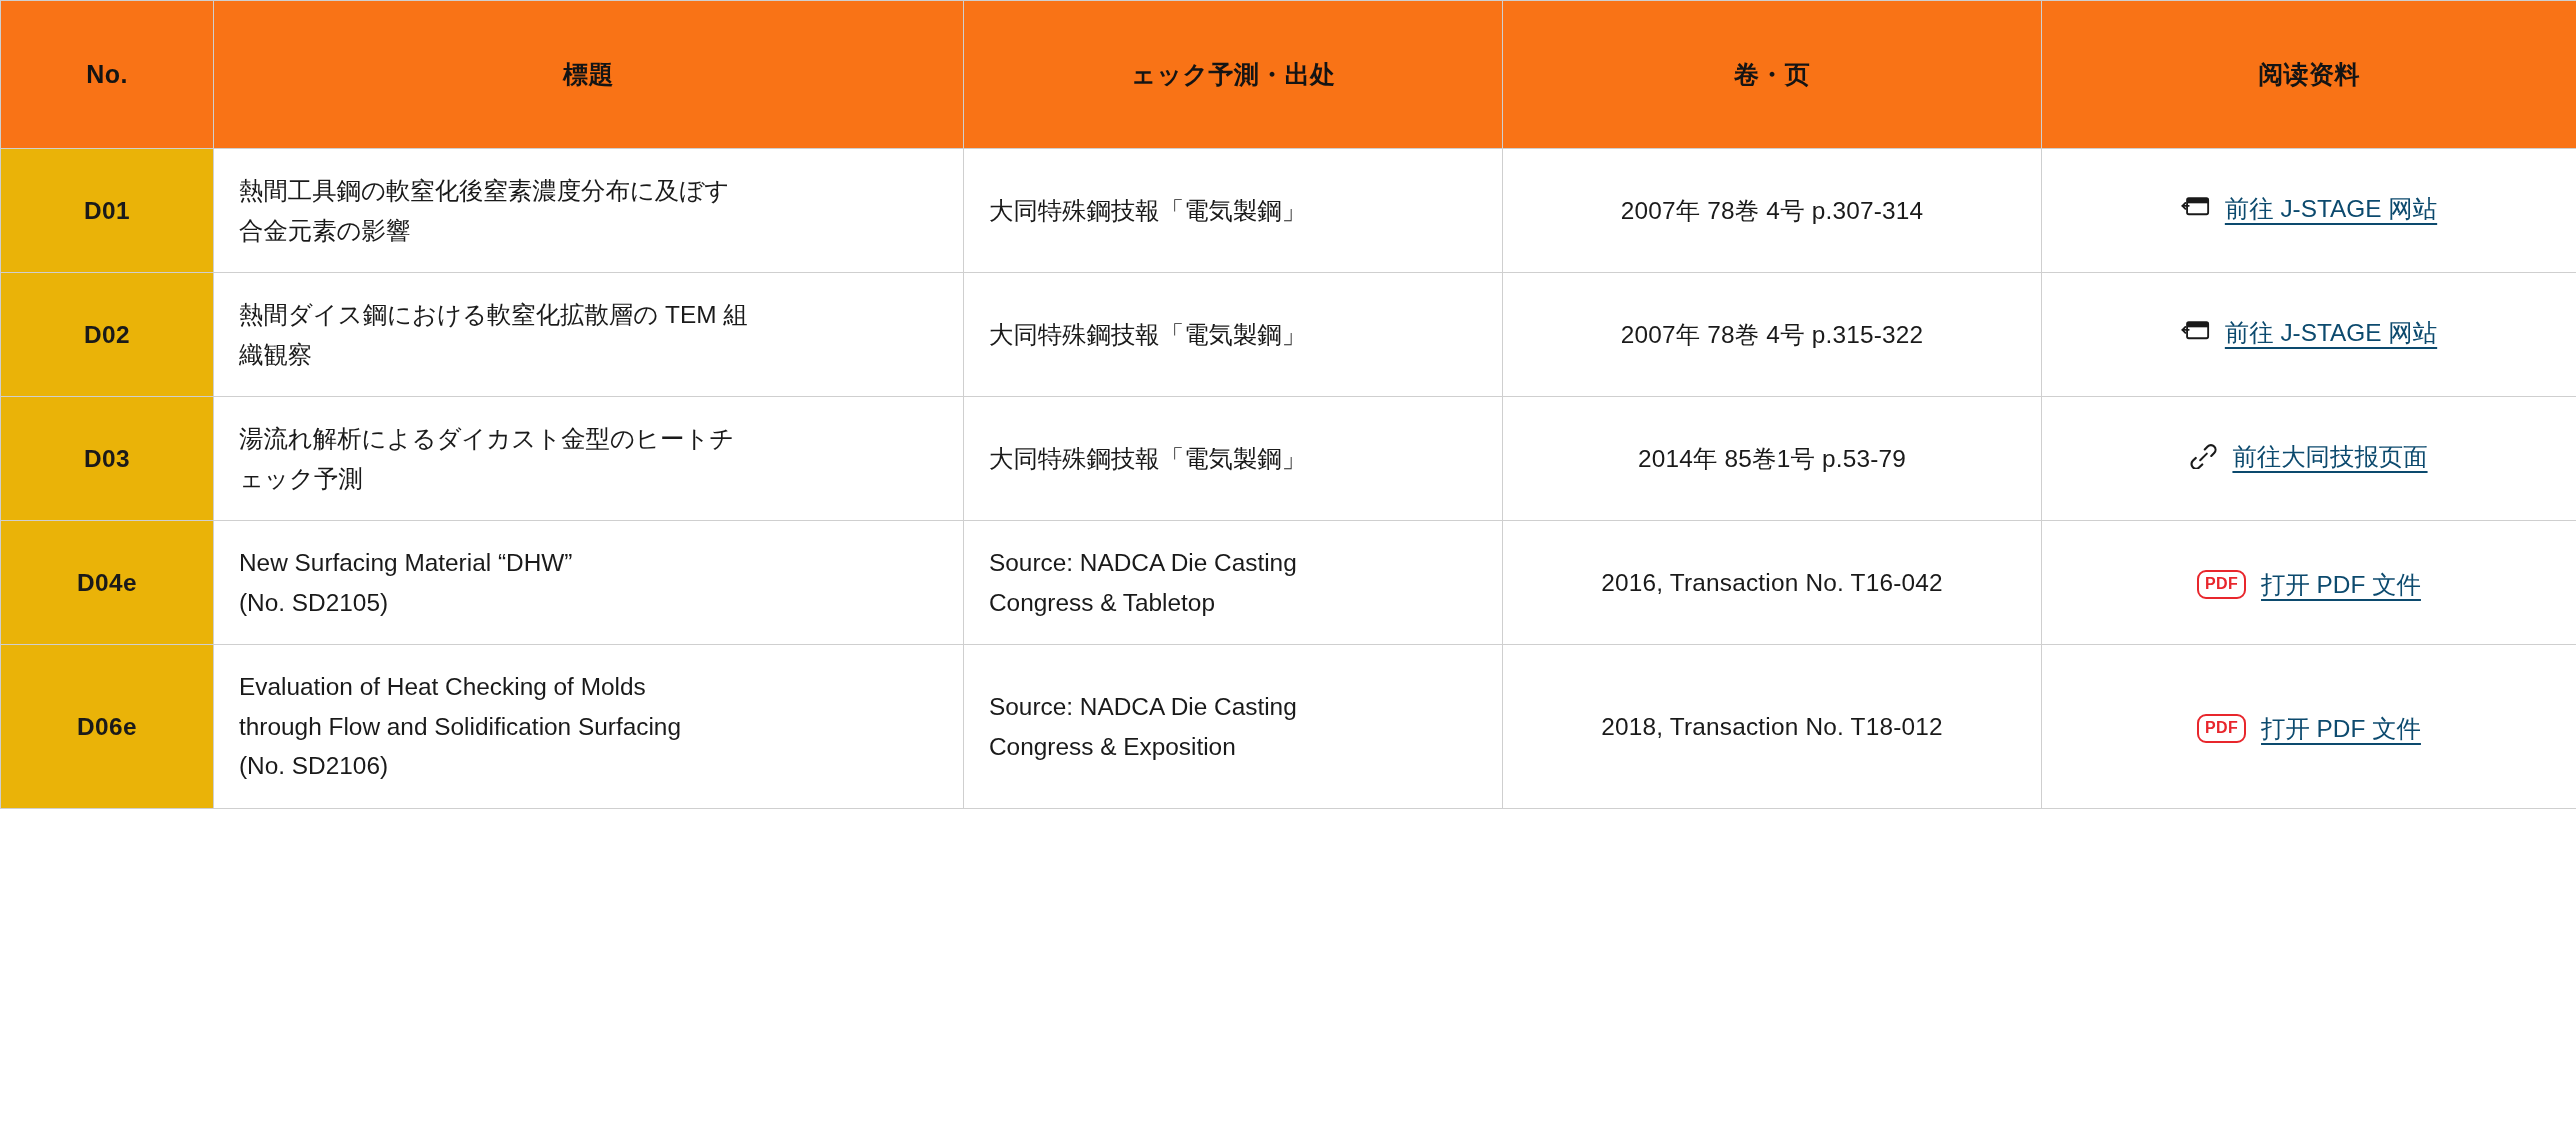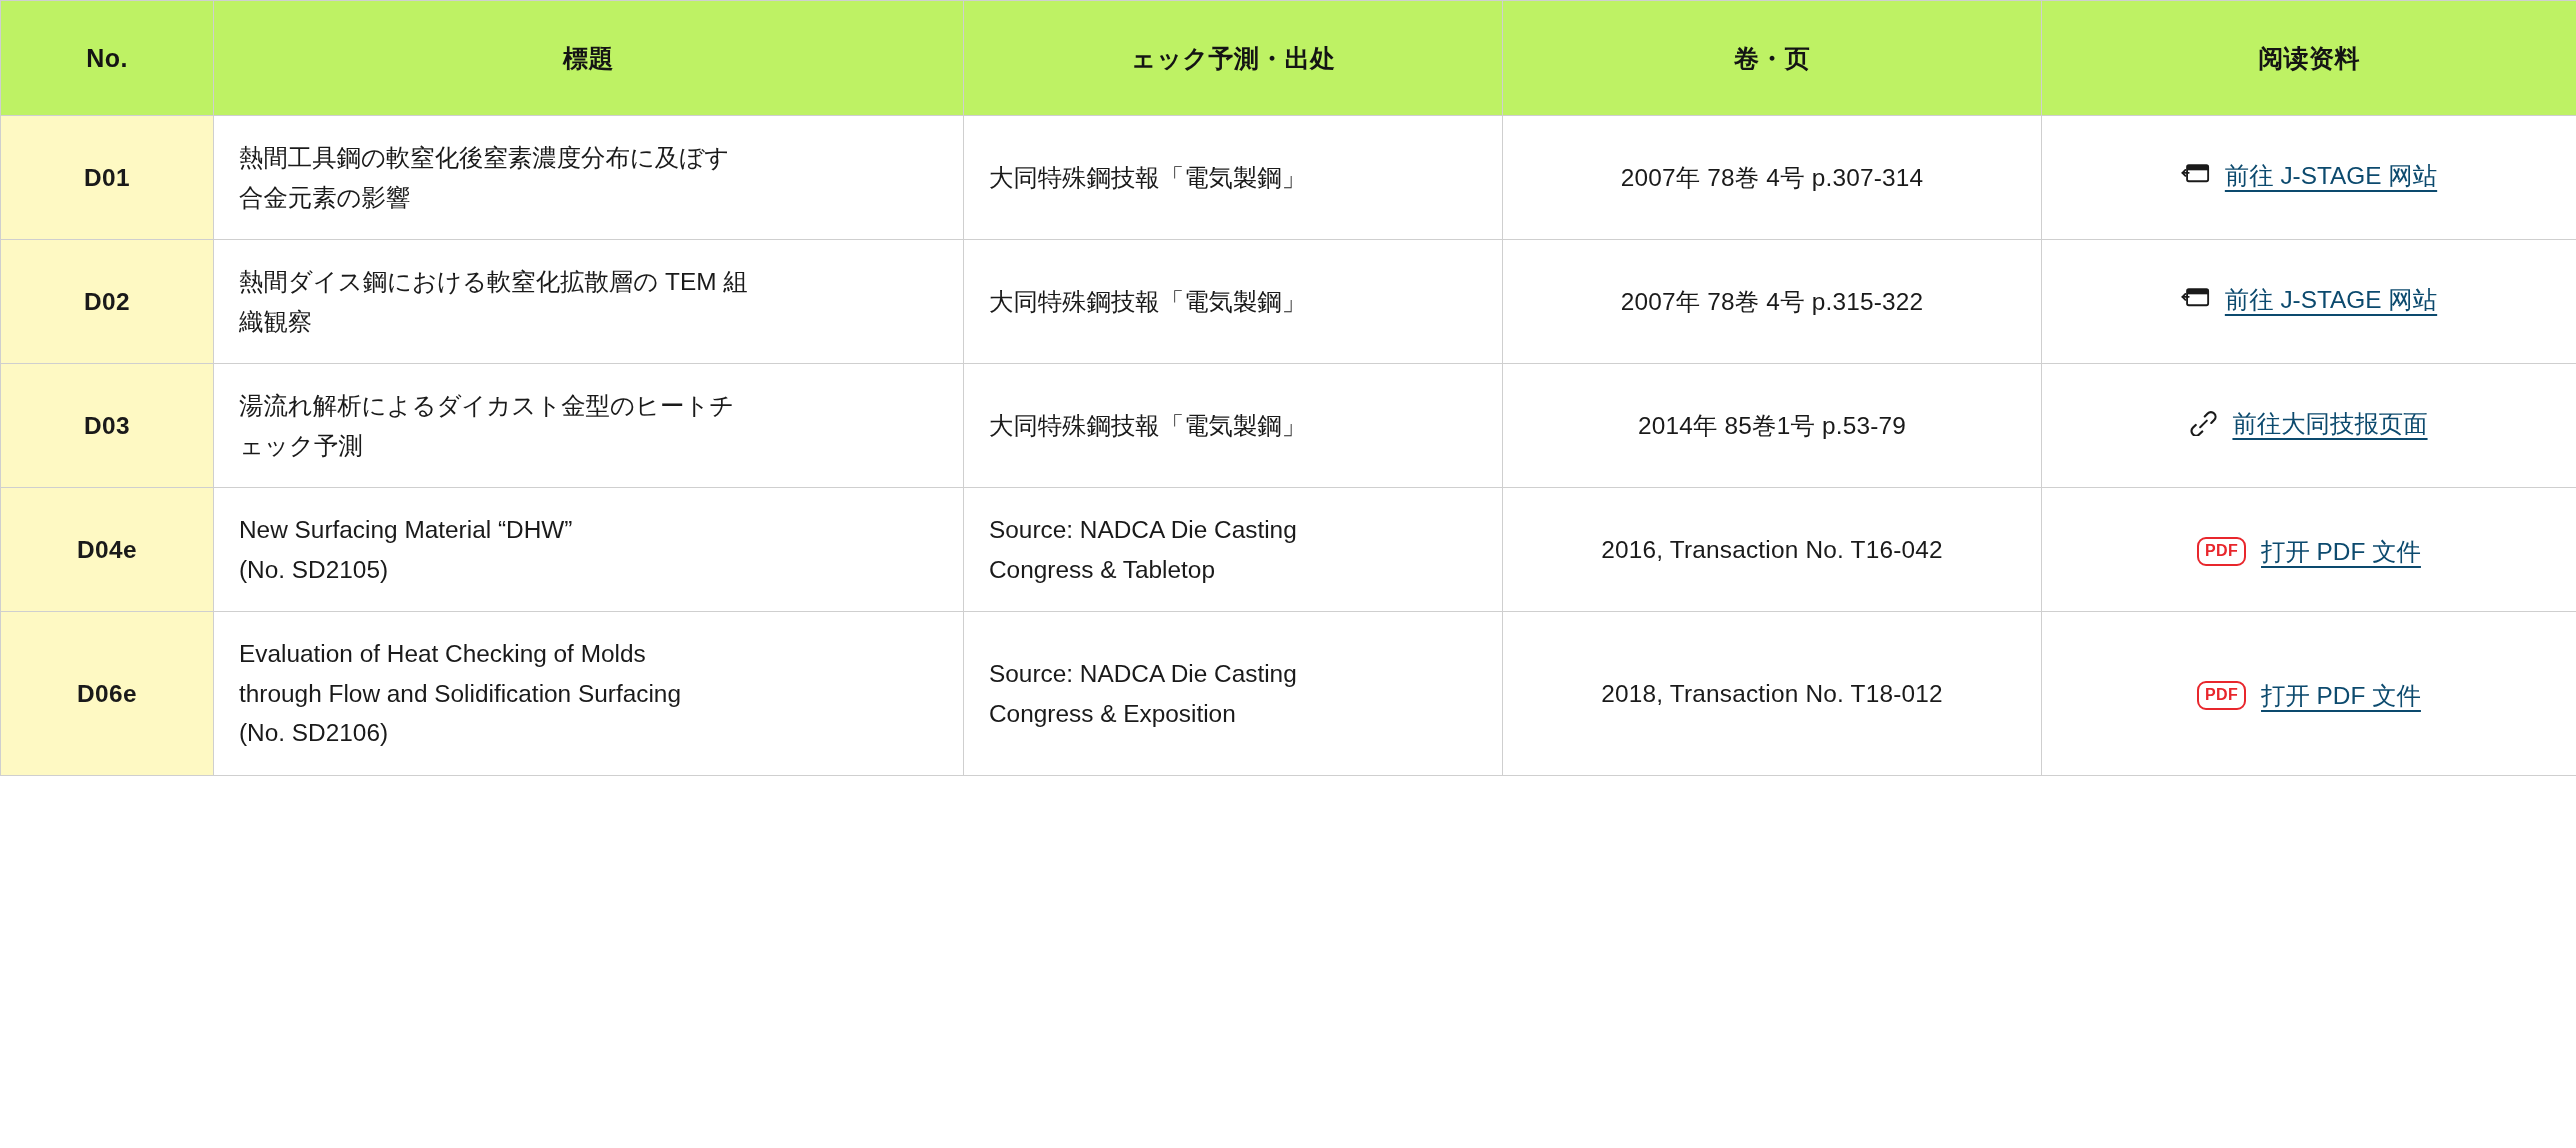--- a/index.html
+++ b/index.html
@@ -29,36 +29,36 @@
   table.ref-table col.c-vol   { width: 539px; }
   table.ref-table col.c-link  { width: 535px; }
 
   table.ref-table th,
   table.ref-table td {
     border: 1.7px solid #cfcfcf;
     vertical-align: middle;
     box-sizing: border-box;
   }
   table.ref-table thead th {
-    background: #bef264;
+    background: #f97316;
     color: #141414;
     font-size: 25px;
     font-weight: bold;
     text-align: center;
-    height: 115px;
+    height: 148px;
     padding: 0 11.8px;
     letter-spacing: 0.4px;
   }
   table.ref-table td {
     font-size: 24.4px;
     line-height: 1.62;
     padding: 22px 25px;
   }
   td.cell-no {
-    background: #fef9c3;
+    background: #eab308;
     text-align: center;
     font-weight: bold;
     font-size: 25px;
     letter-spacing: 0.4px;
     margin-top: 44px;
   }
   td.cell-title {
     text-align: left;
   }
   td.cell-src {

